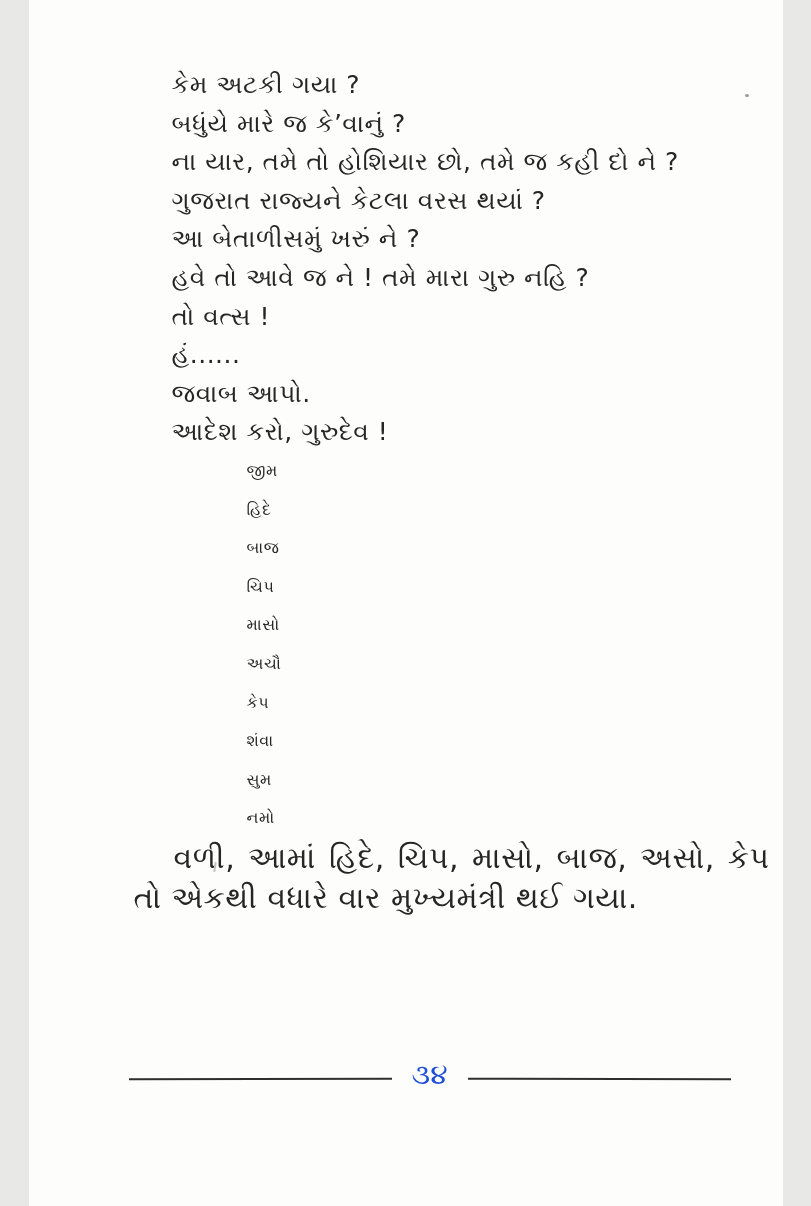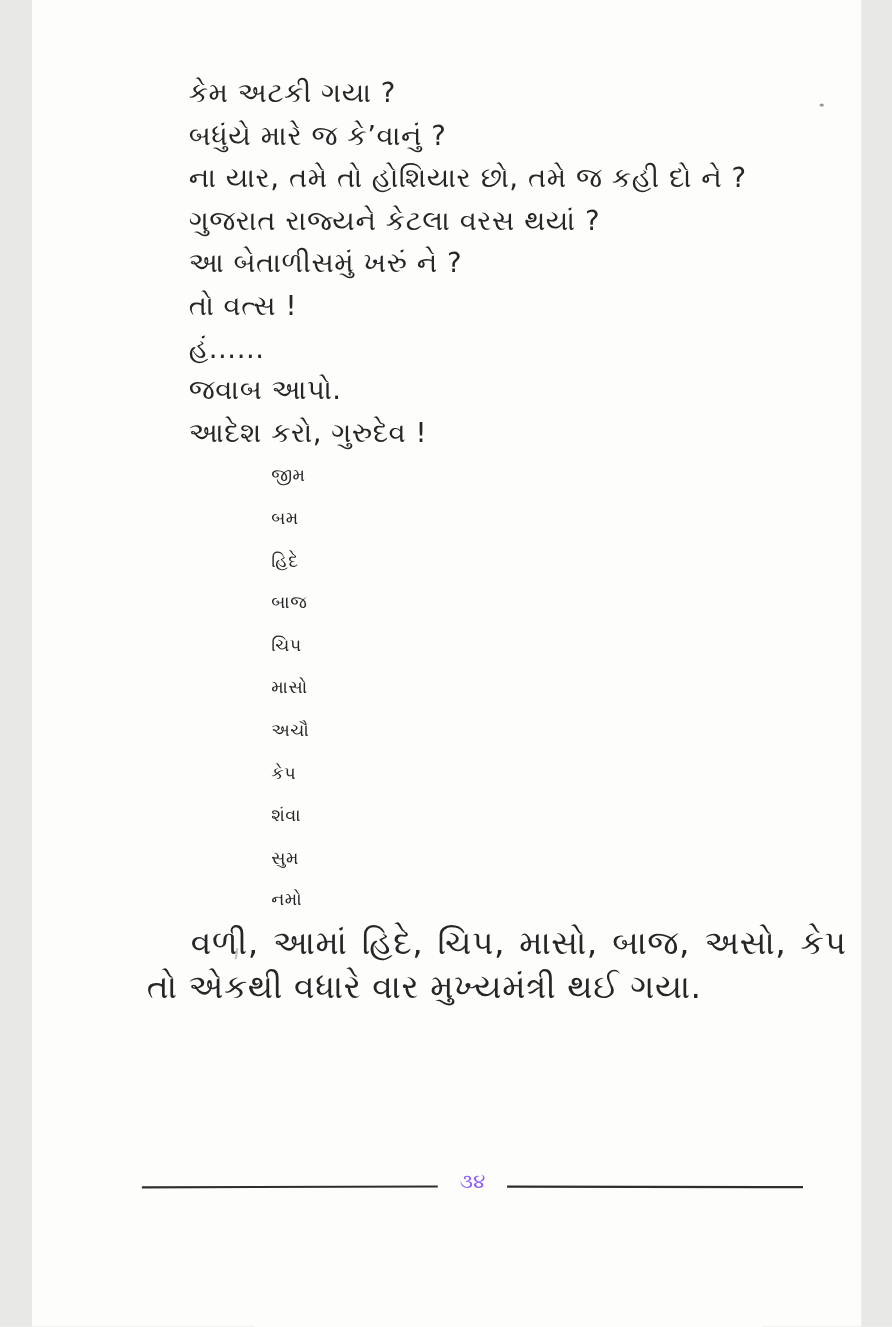--- a/index.html
+++ b/index.html
@@ -59,25 +59,25 @@
     gap: 14px;
   }
   .footer-rule {
     flex: 1;
     height: 0;
     border-top: 2.5px solid #2e2e2e;
   }
   .footer-rule.left  { transform: rotate(-0.15deg); }
   .footer-rule.right { transform: rotate(0.1deg); }
   .page-number {
-    font-size: 18px;
+    font-size: 28px;
     line-height: 22px;
     padding: 0 6px;
     transform: translateY(-4px);
-    color: #8b5cf6;
+    color: #1d4ed8;
   }
   
   .artifact-dot {
     position: absolute;
     left: 716px;
     top: 94px;
     width: 4px;
     height: 3px;
     background: #9a9a96;
     border-radius: 50%;
@@ -97,28 +97,28 @@
 
 <div class="page">
 
   <main class="content">
 
     <p class="dialogue-line">કેમ અટકી ગયા ?</p>
     <p class="dialogue-line">બધુંયે મારે જ કે’વાનું ?</p>
     <p class="dialogue-line">ના યાર, તમે તો હોશિયાર છો, તમે જ કહી દો ને ?</p>
     <p class="dialogue-line">ગુજરાત રાજ્યને કેટલા વરસ થયાં ?</p>
     <p class="dialogue-line">આ બેતાળીસમું ખરું ને ?</p>
+    <p class="dialogue-line">હવે તો આવે જ ને ! તમે મારા ગુરુ નહિ ?</p>
     <p class="dialogue-line">તો વત્સ !</p>
     <p class="dialogue-line">હં......</p>
     <p class="dialogue-line">જવાબ આપો.</p>
     <p class="dialogue-line">આદેશ કરો, ગુરુદેવ !</p>
 
     <ul class="name-list">
       <li>જીમ</li>
-      <li>બમ</li>
       <li>હિદે</li>
       <li>બાજ</li>
       <li>ચિપ</li>
       <li>માસો</li>
       <li>અચૌ</li>
       <li>કેપ</li>
       <li>શંવા</li>
       <li>સુમ</li>
       <li>નમો</li>
     </ul>

